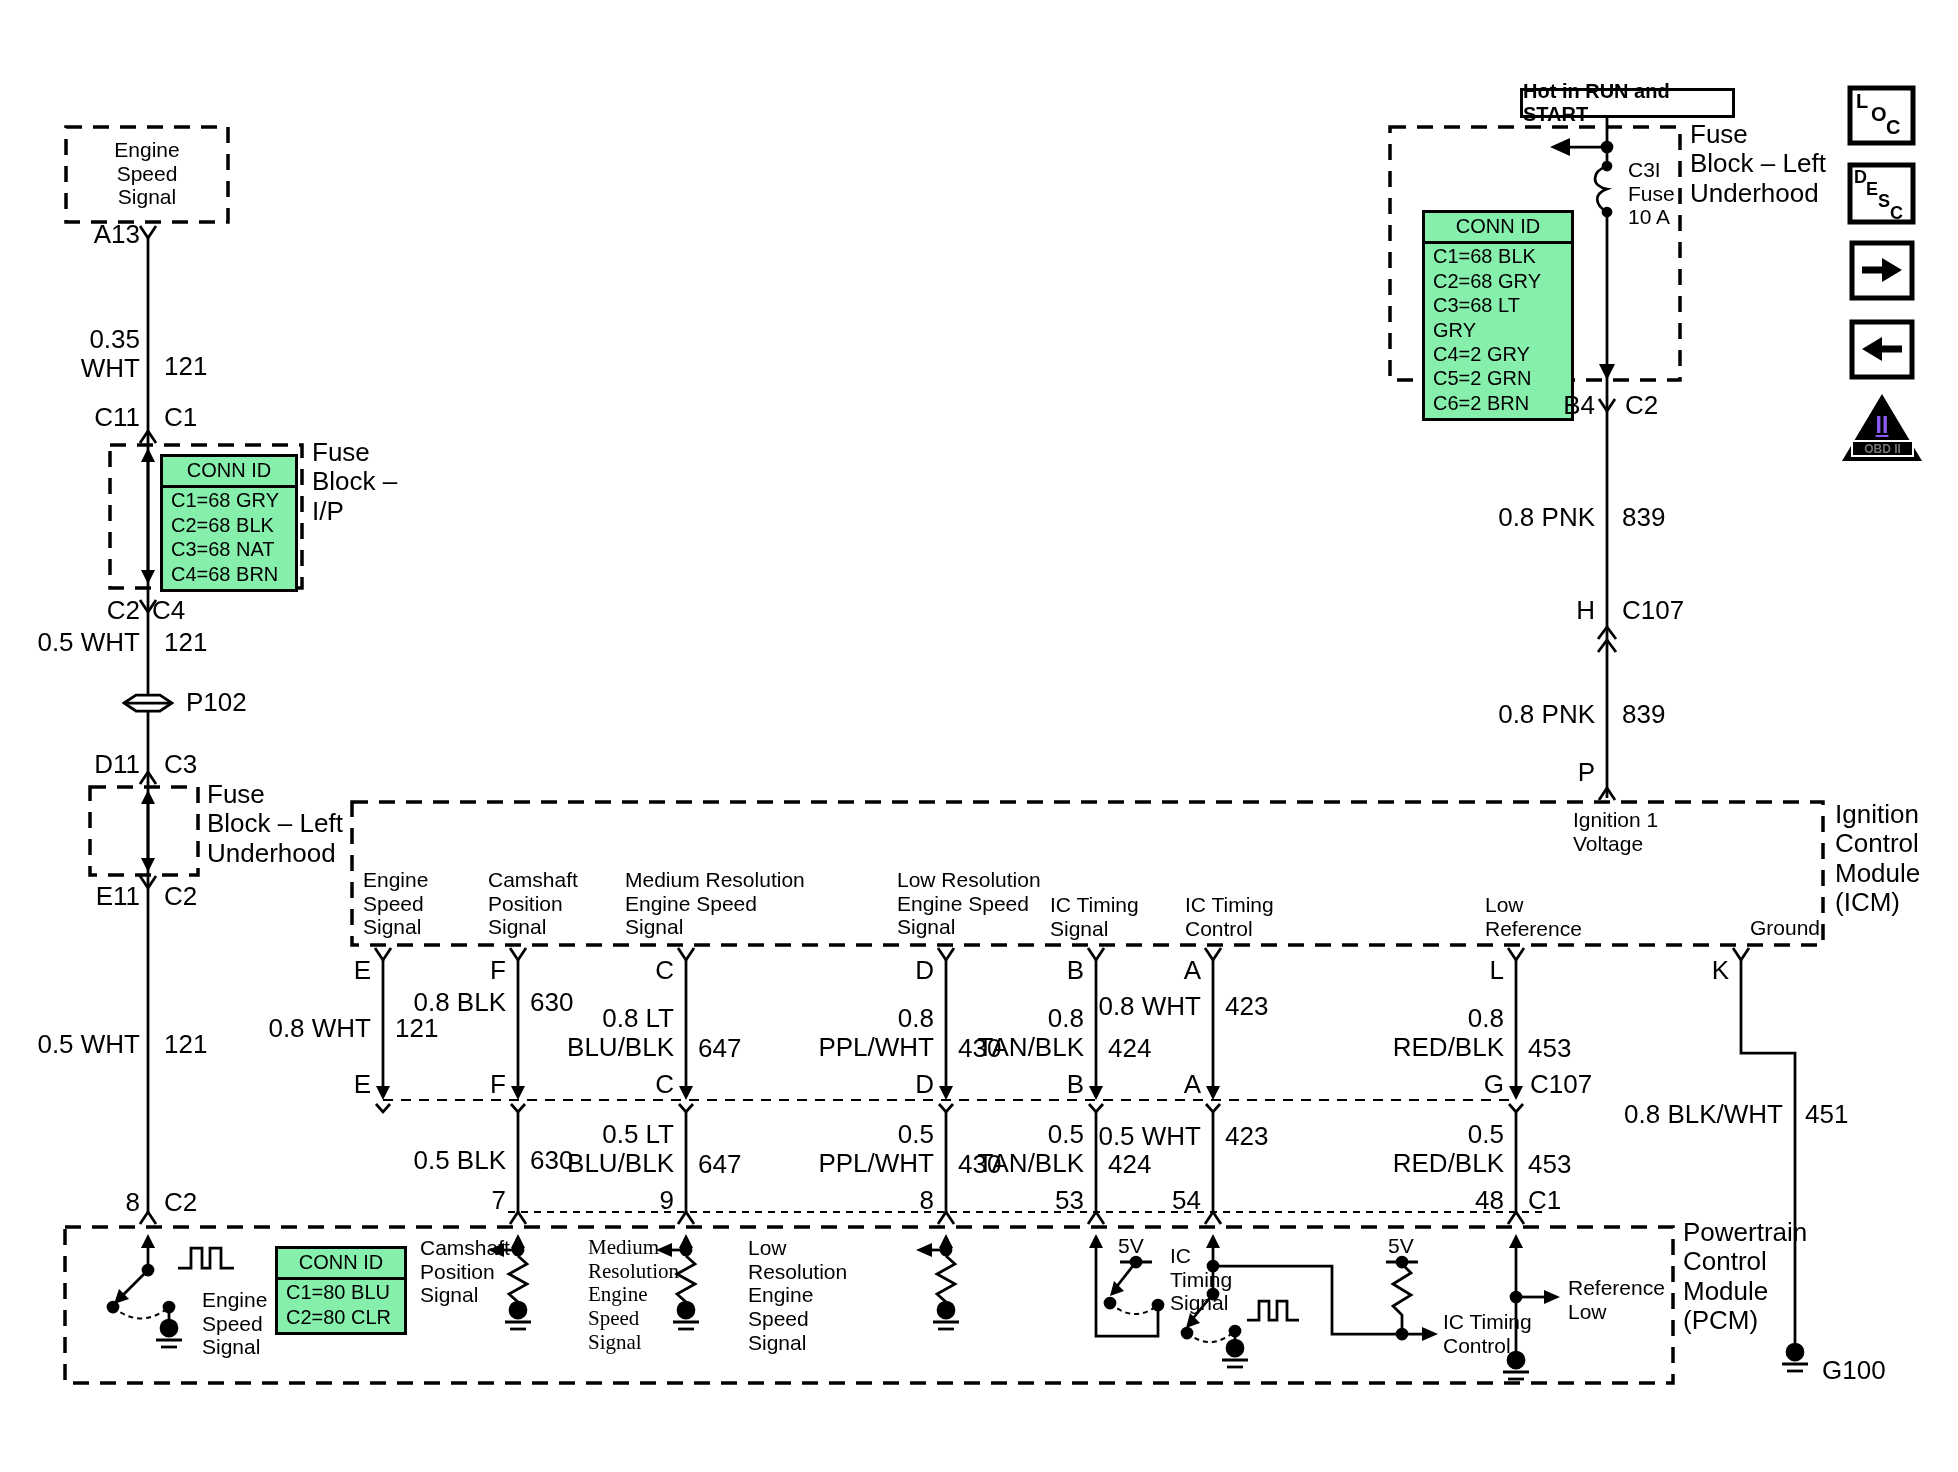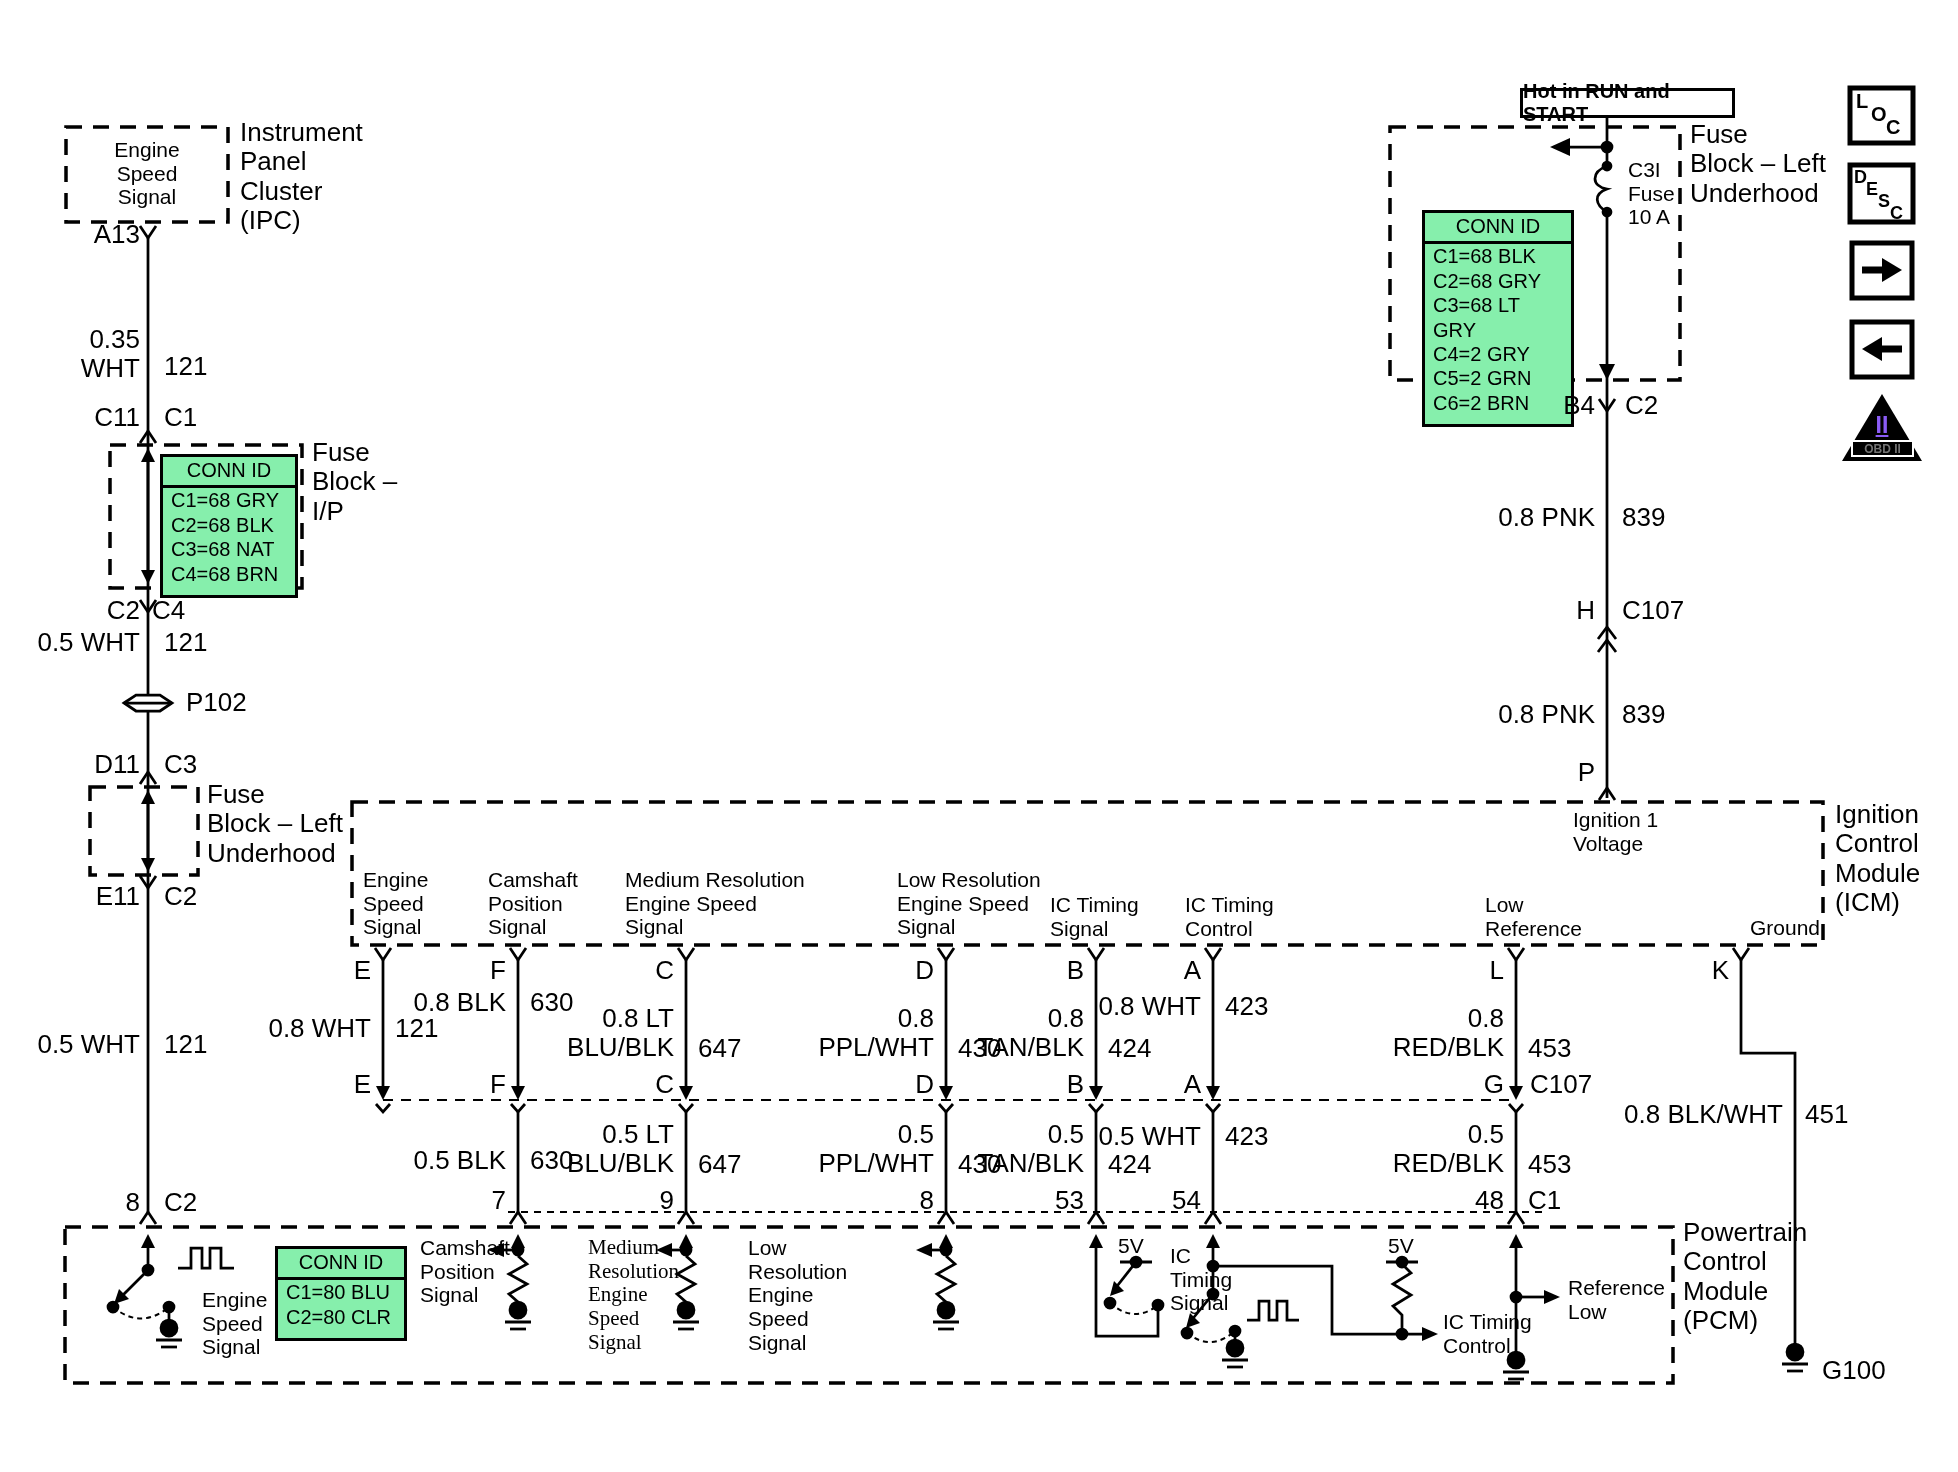--- a/index.html
+++ b/index.html
@@ -7,21 +7,21 @@
         font-family:"Liberation Sans",sans-serif;color:#000;}
   .page svg{position:absolute;left:0;top:0;}
   .t{position:absolute;white-space:pre-line;line-height:1.13;}
   .lg{font-size:26px;}
   .md{font-size:21px;}
   .ra{text-align:right;}
   .ctable{position:absolute;background:#86efac;border:3.5px solid #000;font-size:20px;line-height:1.22;}
   .ctable .hd{border-bottom:3px solid #000;text-align:center;padding:1px 6px 3px;font-size:20px;}
   .ctable .rw{padding:0 8px;}
   .ctable .rw:first-of-type{padding-top:3px;}
-  .ctable .rw:last-of-type{padding-bottom:9px;}
+  .ctable .rw:last-of-type{padding-bottom:3px;}
   .hotbox{position:absolute;left:1520px;top:88px;width:215px;height:30px;border:3.5px solid #000;
           display:flex;align-items:center;justify-content:center;font-size:20px;font-weight:600;background:#fff;box-sizing:border-box;}
   .iconletter{position:absolute;font-weight:700;}
   .obdmark{position:absolute;left:1846px;top:412px;width:72px;text-align:center;color:#8b5cf6;
            font-size:23px;font-weight:700;text-decoration:underline;}
   .obdband{position:absolute;left:1851px;top:440px;width:63px;height:17px;border:2px solid #fff;background:#000;
            color:#737373;font-size:12px;font-weight:700;display:flex;align-items:center;justify-content:center;box-sizing:border-box;}
   .ipcsig{position:absolute;left:66px;top:138px;width:162px;text-align:center;}
 </style>
 </head>
@@ -224,24 +224,20 @@
     <rect x="1852" y="322" width="60" height="55" stroke-width="5"></rect>
     <path d="M1880,349 H1902" stroke-width="7"></path>
     <polygon points="1862,349 1882,337 1882,361" fill="#000" stroke="none"></polygon>
     <polygon points="1882,394 1842,461 1922,461" fill="#000" stroke="none"></polygon>
   </g>
 </svg>
 
 <div class="t md ipcsig">Engine
 Speed
 Signal</div>
-<div class="t lg" style="left:240px;top:118px;">Instrument
-Panel
-Cluster
-(IPC)</div>
 <div class="t lg ra" style="right:1818px;top:220px;">A13</div>
 <div class="t lg ra" style="right:1818px;top:325px;">0.35
 WHT</div>
 <div class="t lg" style="left:164px;top:352px;">121</div>
 <div class="t lg ra" style="right:1818px;top:403px;">C11</div>
 <div class="t lg" style="left:164px;top:403px;">C1</div>
 <div class="ctable" style="left:160px;top:454px;width:132px;">
   <div class="hd">CONN ID</div>
   <div class="rw">C1=68 GRY</div>
   <div class="rw">C2=68 BLK</div>

